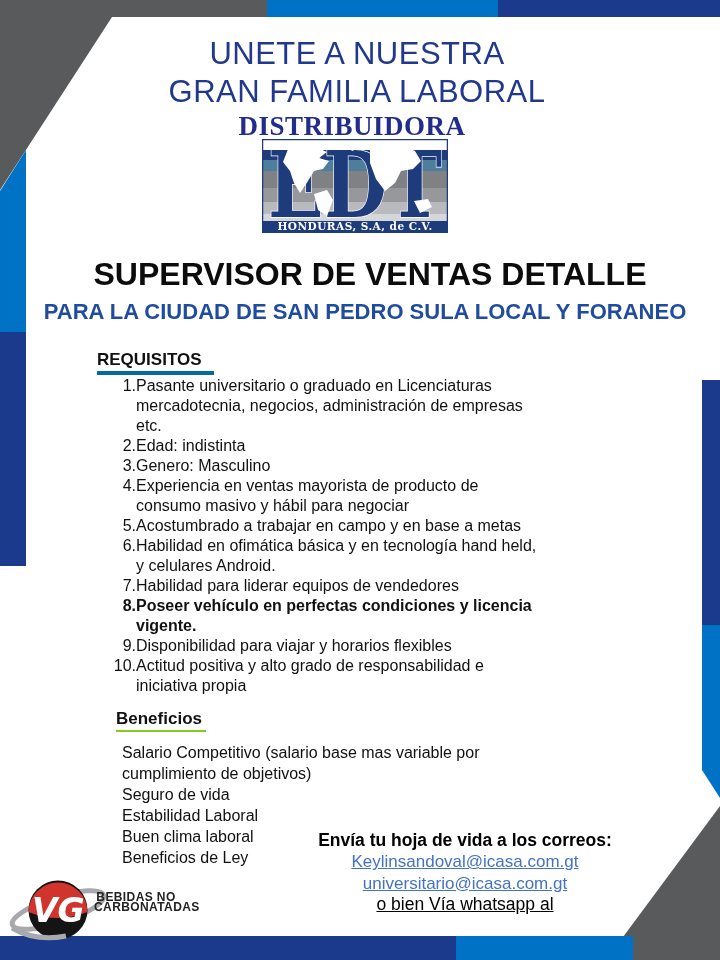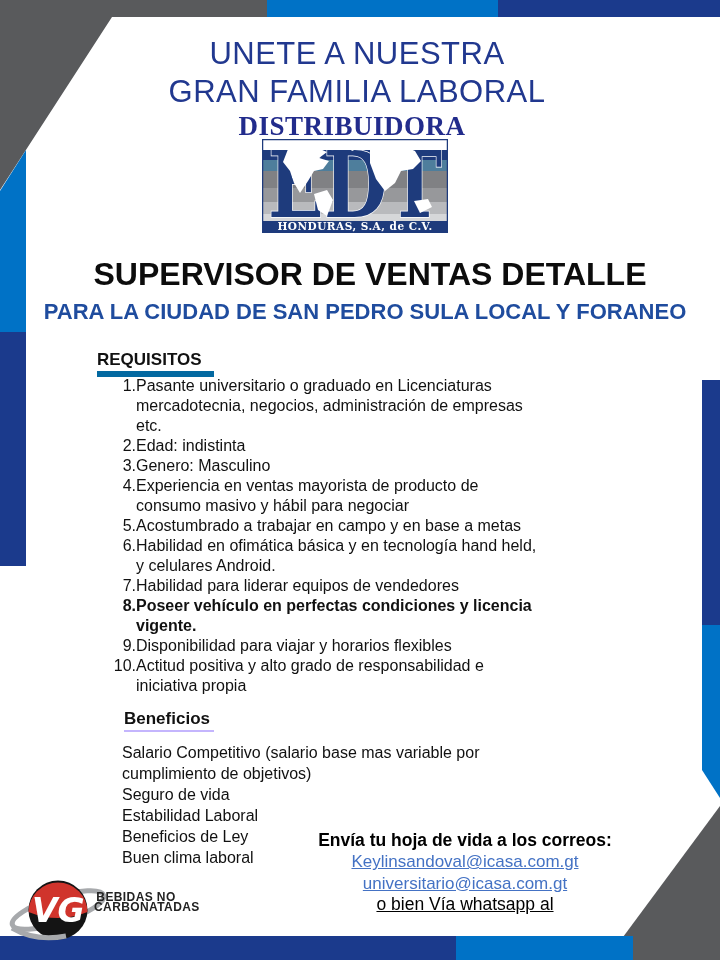--- a/index.html
+++ b/index.html
@@ -20,29 +20,29 @@
     font-weight:normal;font-size:31px;line-height:38px;color:var(--headline);letter-spacing:.5px;}
   .distribuidora{position:absolute;left:152px;top:111px;width:400px;text-align:center;
     font-family:"Liberation Serif",serif;font-weight:bold;font-size:27px;color:#222C8C;letter-spacing:.5px;}
   .edt-logo{position:absolute;left:262px;top:139px;}
   .job-title{position:absolute;left:10px;top:256px;width:720px;text-align:center;
     font-weight:bold;font-size:32px;color:#0c0c0c;}
   .job-subtitle{position:absolute;left:5px;top:299px;width:720px;text-align:center;
     font-weight:bold;font-size:22px;color:var(--subtitle);}
 
   .req-heading{position:absolute;left:97px;top:350px;font-size:17px;font-weight:bold;
-    border-bottom:6px solid #0369a1;padding:0 12px 1px 0;}
+    border-bottom:4px solid #0369a1;padding:0 12px 1px 0;}
   .req-list{position:absolute;left:100px;top:376px;width:520px;font-size:16px;line-height:20px;}
   .req-row{display:flex;}
   .req-row.bold{font-weight:bold;}
   .req-num{width:36px;text-align:right;flex:none;}
   .req-text{width:470px;white-space:pre-line;}
 
-  .ben-heading{position:absolute;left:124px;top:709px;font-size:17px;font-weight:bold;
-    border-bottom:2px solid #c4b5fd;padding:0 4px 1px 0;}
+  .ben-heading{position:absolute;left:116px;top:709px;font-size:17px;font-weight:bold;
+    border-bottom:2px solid #84cc16;padding:0 4px 1px 0;}
   .ben-list{position:absolute;left:122px;top:742px;width:400px;font-size:16px;line-height:21px;}
   .ben-item{white-space:pre-line;}
 
   .contact{position:absolute;left:300px;top:830px;width:330px;text-align:center;line-height:21.3px;}
   .contact-intro{font-weight:bold;font-size:17.5px;color:#000;}
   .contact a{display:block;font-size:17px;color:var(--link);text-decoration:underline;cursor:pointer;}
   .contact .wa{font-size:17.5px;color:#000;text-decoration:underline;}
 
   .vg-logo{position:absolute;left:6px;top:872px;}
   .vg-caption{position:absolute;left:94px;top:893px;width:84px;text-align:center;
@@ -145,22 +145,22 @@
 iniciativa propia</span>
       </div>
     </div>
 
   <div class="ben-heading">Beneficios</div>
   <div class="ben-list" id="ben-list">
       <div class="ben-item">Salario Competitivo (salario base mas variable por
 cumplimiento de objetivos)</div>
       <div class="ben-item">Seguro de vida</div>
       <div class="ben-item">Estabilidad Laboral</div>
+      <div class="ben-item">Buen clima laboral</div>
       <div class="ben-item">Beneficios de Ley</div>
-      <div class="ben-item">Buen clima laboral</div>
     </div>
 
   <div class="contact">
     <div class="contact-intro">Envía tu hoja de vida a los correos:</div>
     <a>Keylinsandoval@icasa.com.gt</a>
     <a>universitario@icasa.com.gt</a>
     <div class="wa">o bien Vía whatsapp al</div>
   </div>
 
   <svg class="vg-logo" width="104" height="78" viewBox="0 0 104 78">

